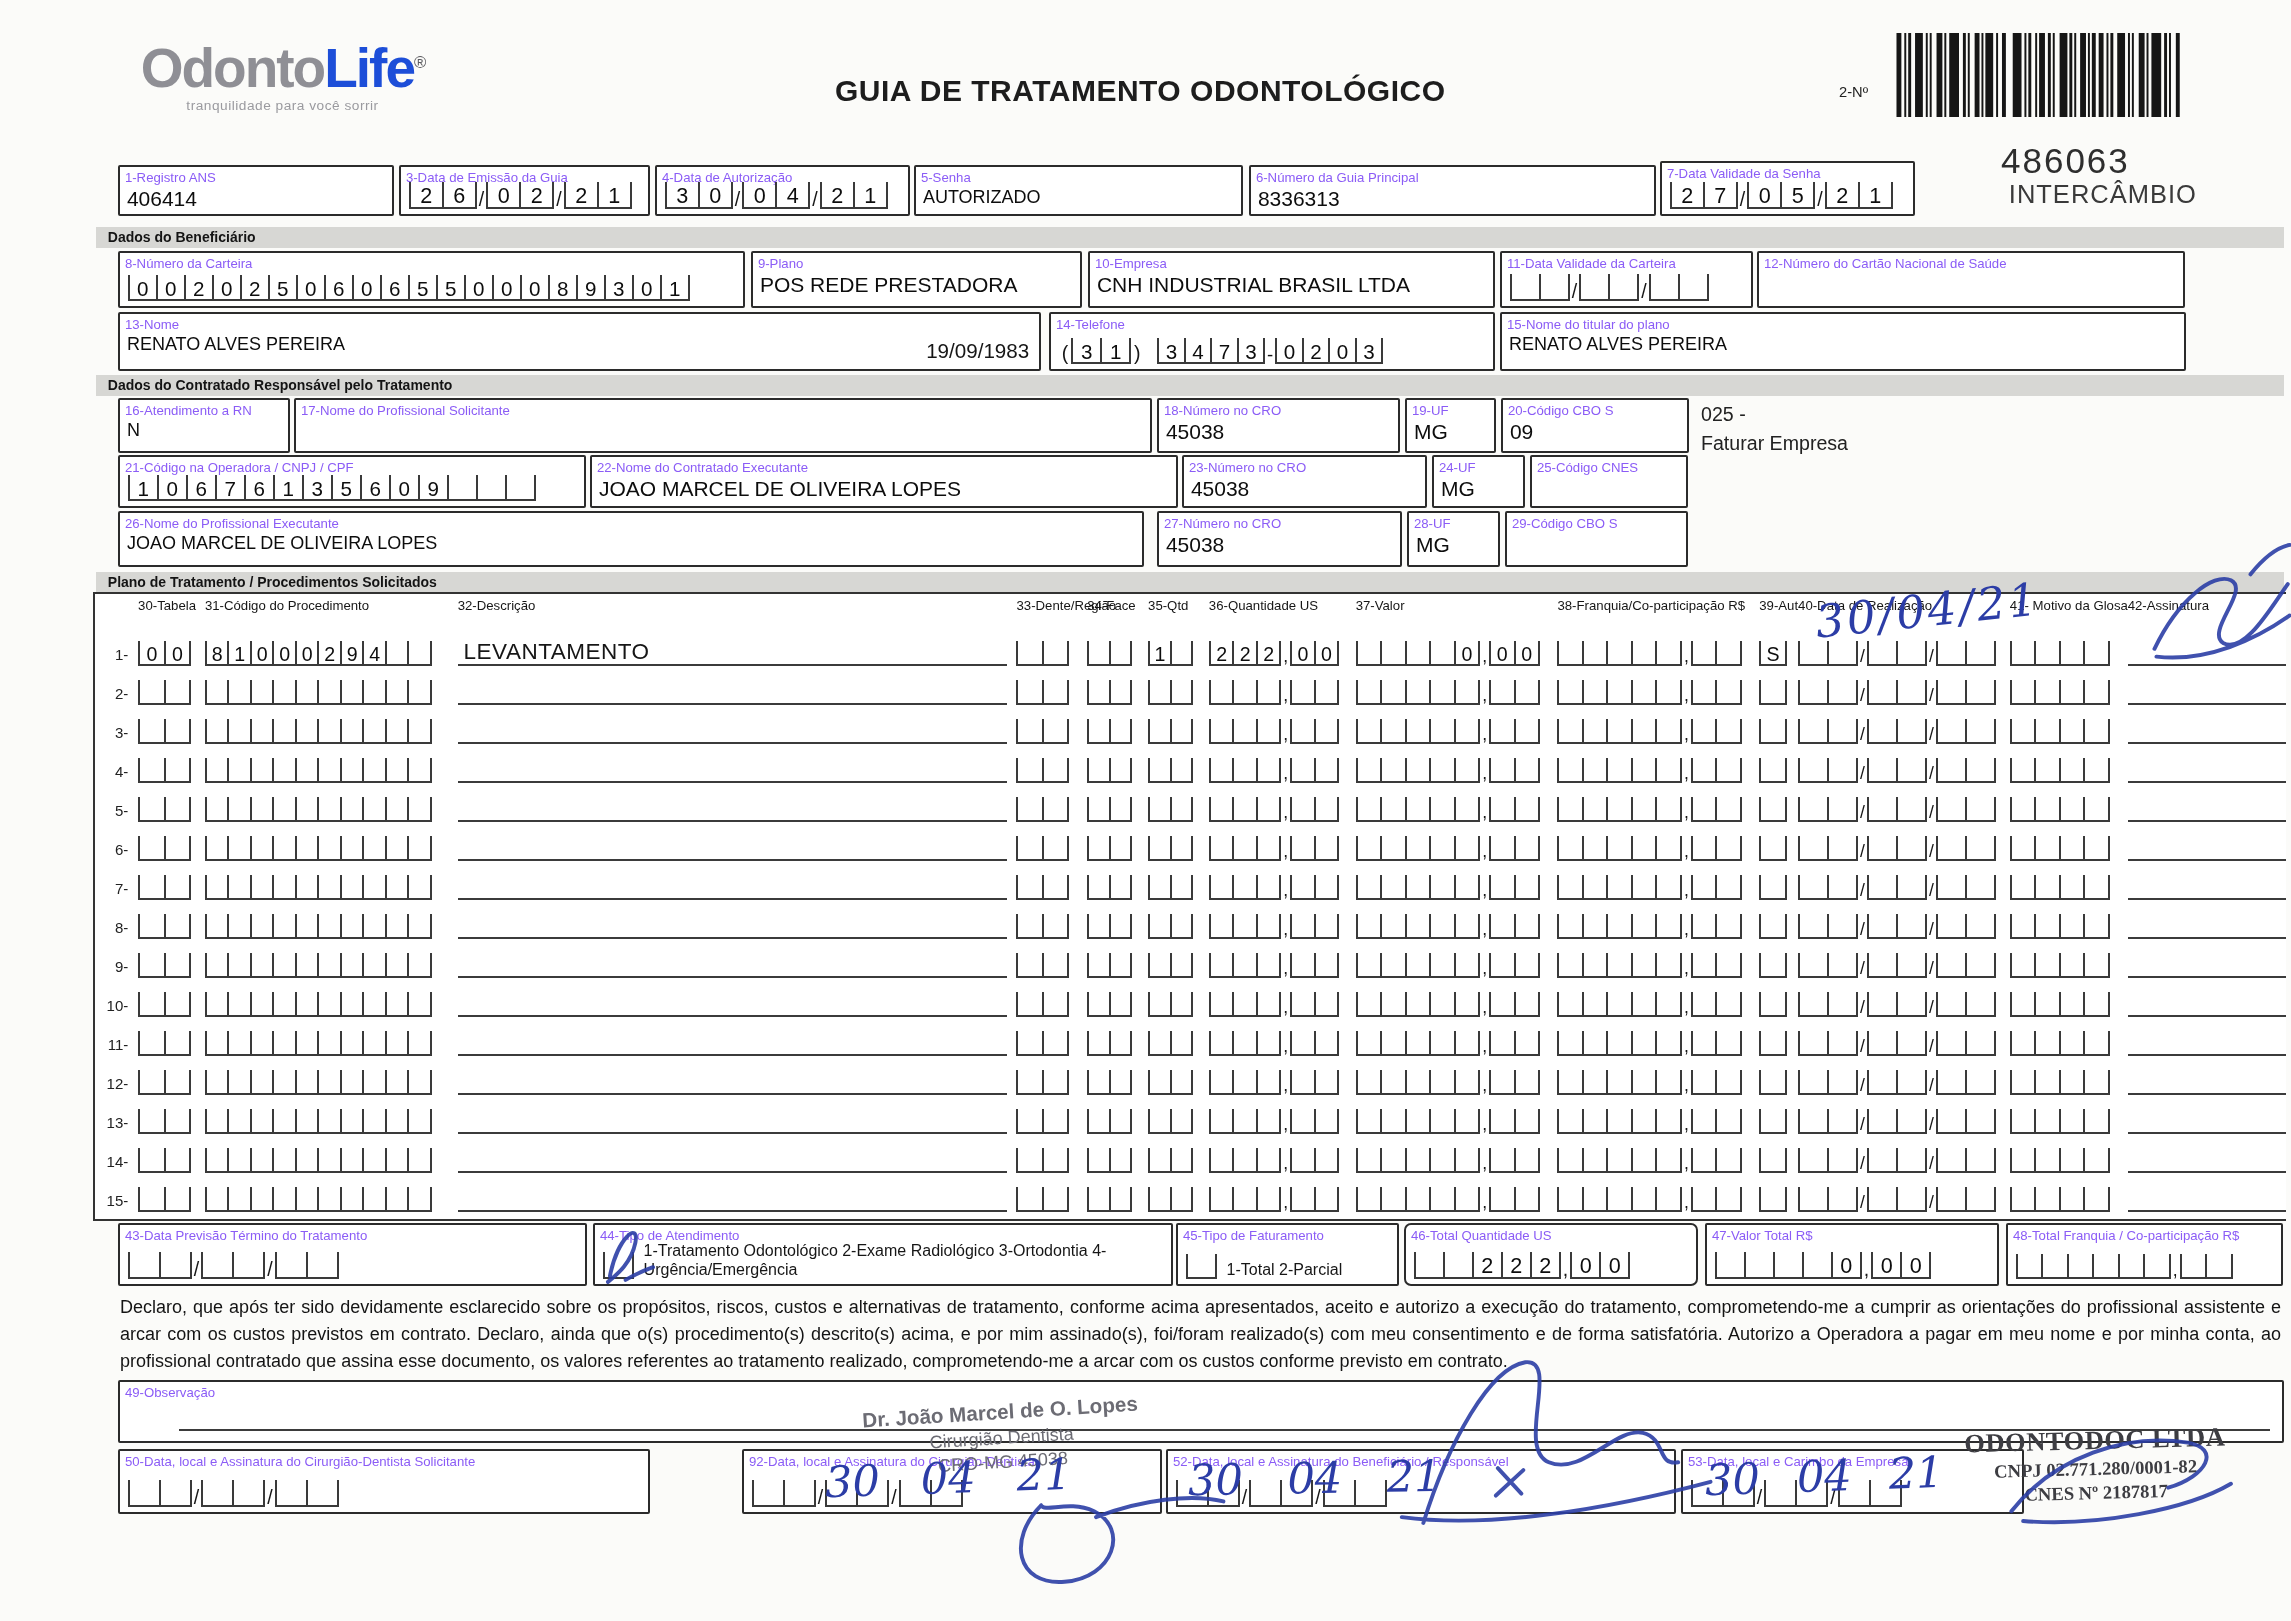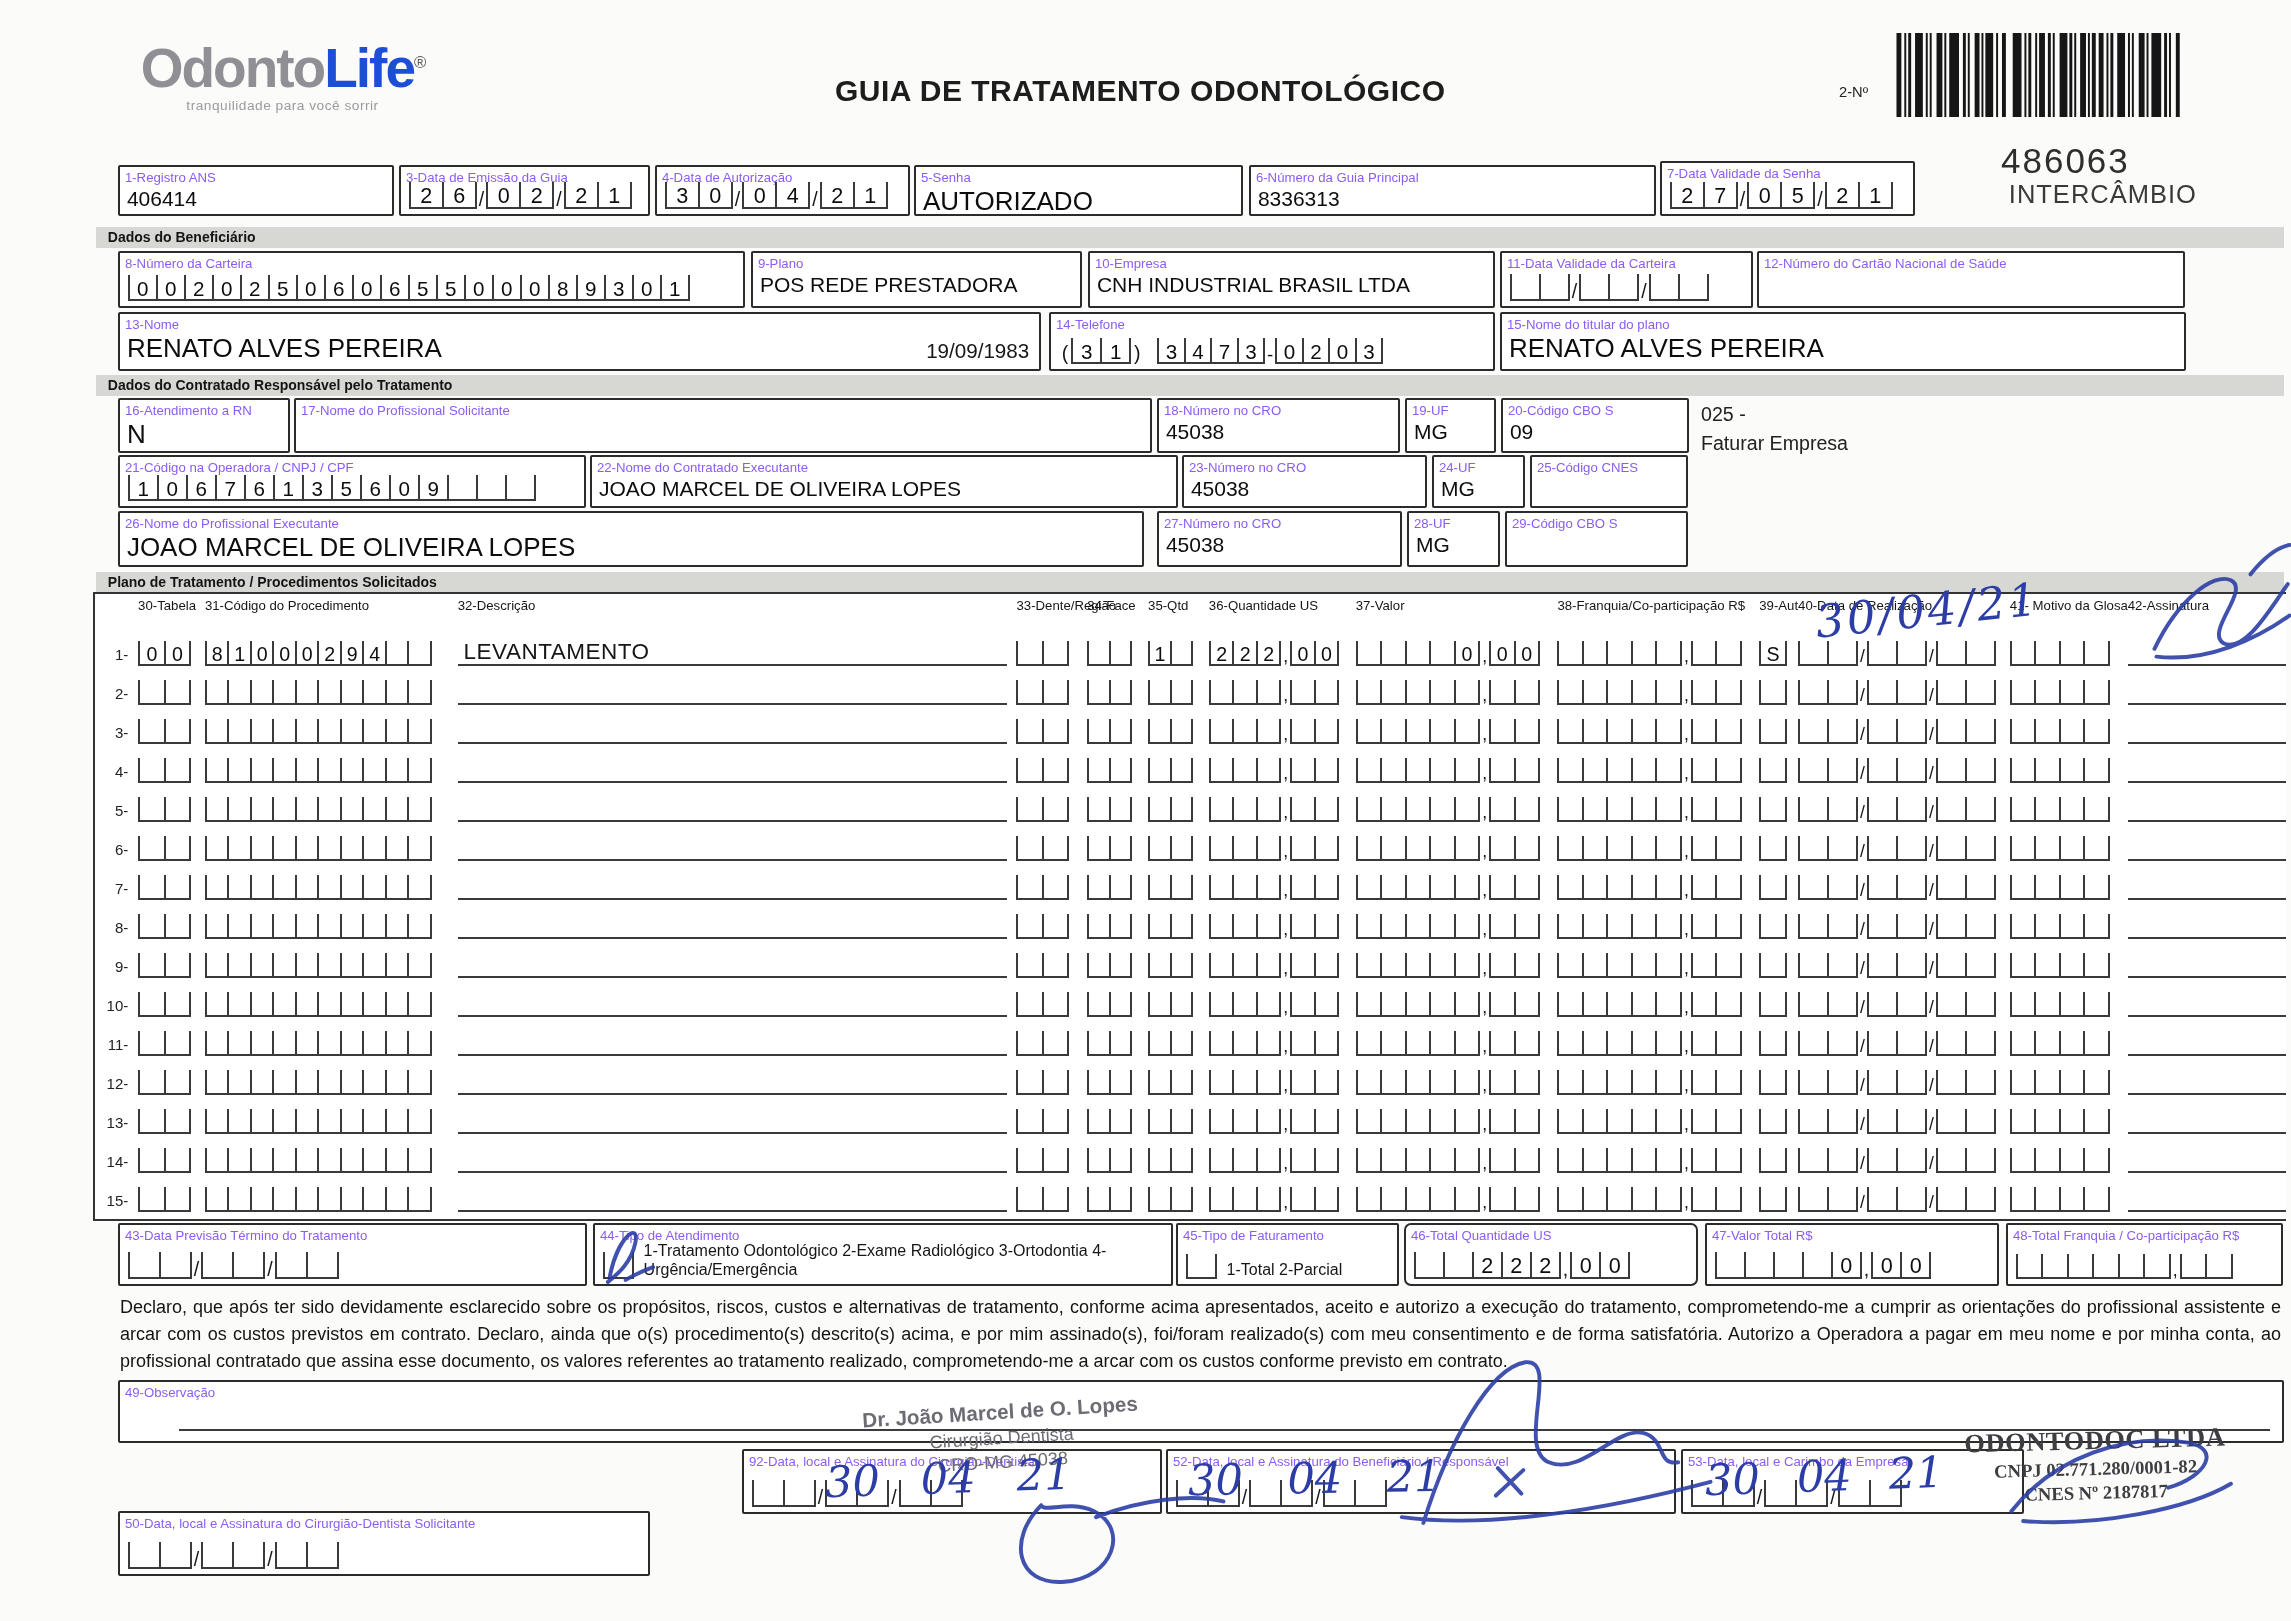--- a/index.html
+++ b/index.html
@@ -2,21 +2,21 @@
 <html><head>
 <meta charset="utf-8">
 <style>
   html,body{margin:0;padding:0;background:#e9e9e9;}
   .page{position:relative;width:2292px;height:1621px;background:#fbfbf9;font-family:"Liberation Sans",sans-serif;color:#161616;overflow:hidden;}
 
   
   .fbox{position:absolute;border:2px solid #2b2b2b;background:#fff;border-radius:2px;box-sizing:border-box;overflow:visible;}
   .flabel{display:block;font-size:13.2px;line-height:1.15;padding:2.9px 4.9px 0;white-space:nowrap;color:#8b5cf6;}
   .fval{display:block;font-size:21px;line-height:1.15;padding:2px 6.9px 2.9px;white-space:nowrap;color:#0d0d0d;}
-  .fval.big{font-size:26px;}
+  .fval.big{font-size:18px;}
   .boxfoot{position:absolute;bottom:4.9px;left:7.8px;}
   .rightval{position:absolute;right:9.8px;bottom:5.9px;font-size:20.6px;}
 
   
   .comb{display:inline-flex;align-items:flex-end;--cw:25.5px;--ch:24.5px;--cf:19.6px;}
   .comb .c{width:var(--cw);height:var(--ch);border-left:2px solid #3a3a3a;border-bottom:2.9px solid #3a3a3a;display:flex;align-items:flex-end;justify-content:center;font-size:var(--cf);line-height:1.02;box-sizing:border-box;color:#0d0d0d;}
   .comb .t{width:2px;height:var(--ch);border-left:2px solid #3a3a3a;box-sizing:border-box;}
   .comb .sep{font-size:calc(var(--cf) - 2px);padding:0 2px;line-height:1;align-self:flex-end;}
   .w22{--cw:21.6px}.w23{--cw:22.5px}.w24{--cw:23.5px}.w25{--cw:24.5px}.w26{--cw:25.5px}.w30{--cw:29px}
   .bigcomb{--cw:33px;--ch:27.4px;--cf:21.6px;}
@@ -1973,21 +1973,21 @@
   </div>
 
   <div class="decl">Declaro, que após ter sido devidamente esclarecido sobre os propósitos, riscos, custos e alternativas de tratamento, conforme acima apresentados, aceito e autorizo a execução do tratamento, comprometendo-me a cumprir as orientações do profissional assistente e arcar com os custos previstos em contrato. Declaro, ainda que o(s) procedimento(s) descrito(s) acima, e por mim assinado(s), foi/foram realizado(s) com meu consentimento e de forma satisfatória. Autorizo a Operadora a pagar em meu nome e por minha conta, ao profissional contratado que assina esse documento, os valores referentes ao tratamento realizado, comprometendo-me a arcar com os custos conforme previsto em contrato.</div>
 
   <div class="fbox" style="left:118px;top:1380px;width:2166px;height:63px;">
     <span class="flabel">49-Observação</span>
     <span class="fval"></span>
     <span class="obsline"></span>
   </div>
 
-  <div class="fbox" style="left:118px;top:1511px;width:532px;height:65px;">
+  <div class="fbox" style="left:118px;top:1449px;width:532px;height:65px;">
     <span class="flabel">50-Data, local e Assinatura do Cirurgião-Dentista Solicitante</span>
     <span class="comb bigcomb boxfoot" style="--cw:31px">
         <span class="c"></span>
         <span class="c"></span>
         <span class="t"></span>
         <span class="sep">/</span>
         <span class="c"></span>
         <span class="c"></span>
         <span class="t"></span>
         <span class="sep">/</span>

